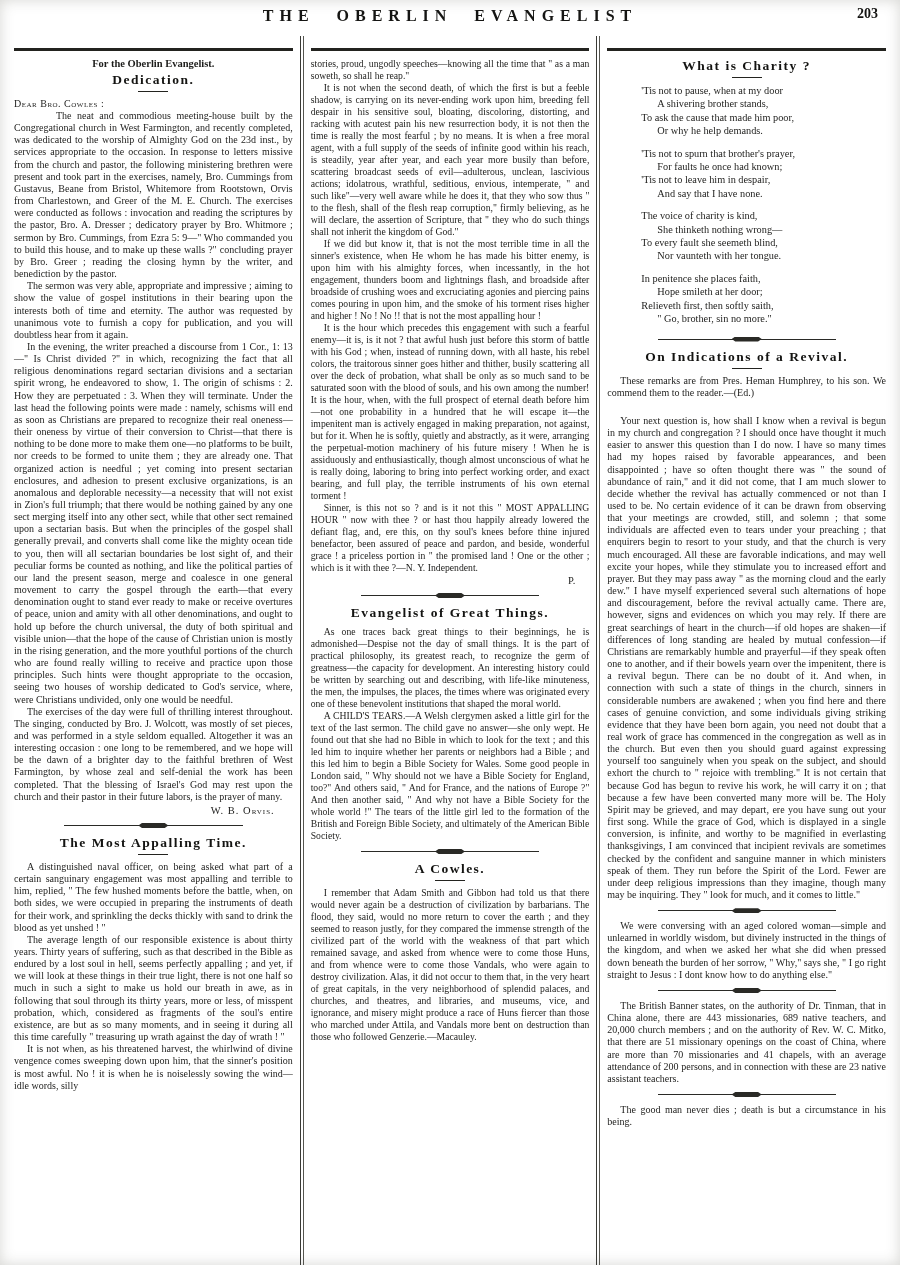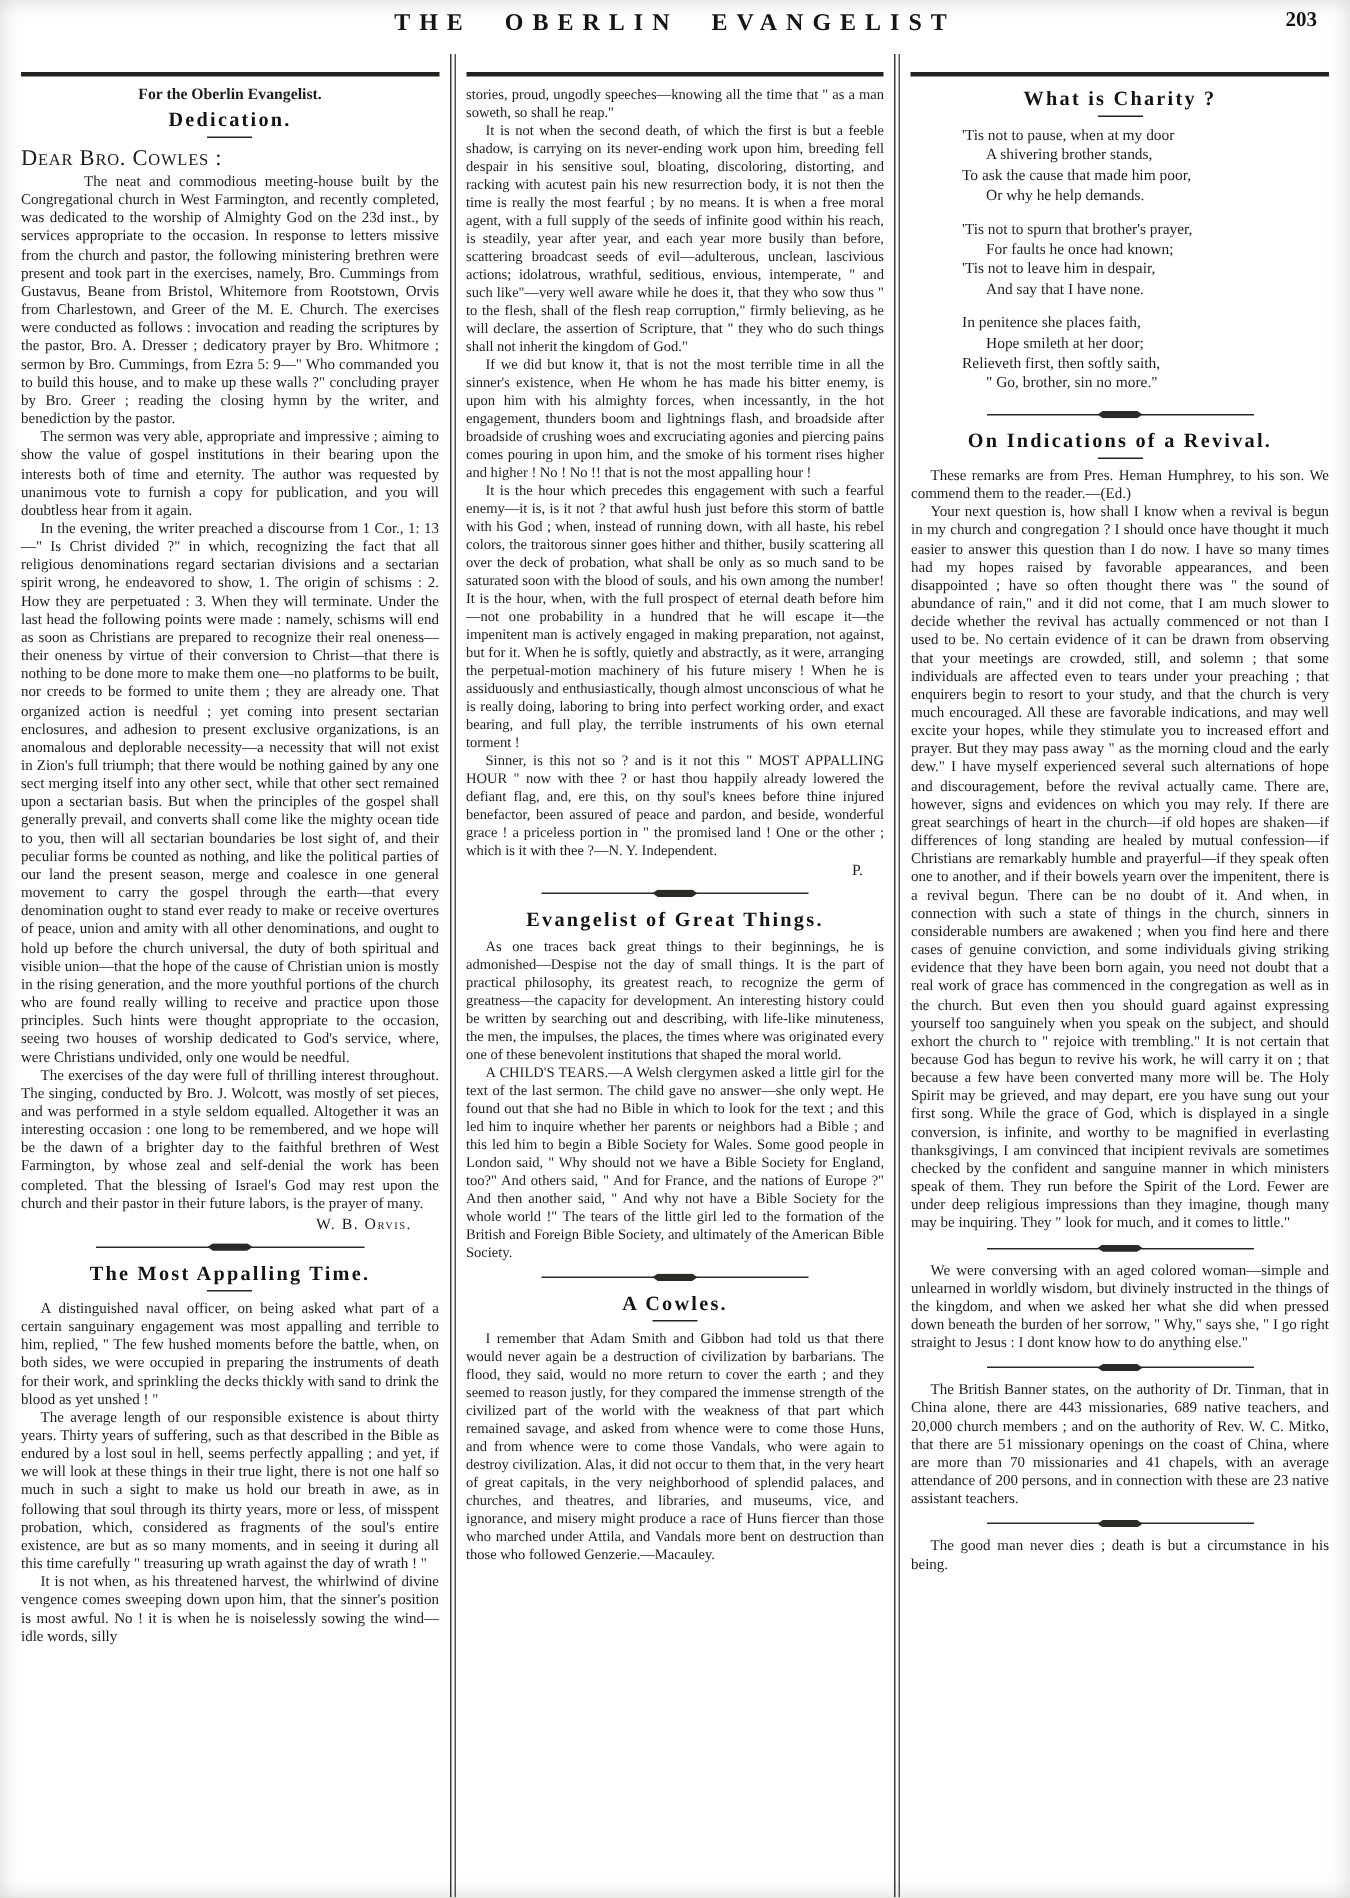--- a/index.html
+++ b/index.html
@@ -18,37 +18,37 @@
   .masthead-pagenum {
     position:absolute; right:22px; top:6px; font-size:14px; font-weight:bold; color:#151513;
   }
   .columns { display:flex; padding:0 8px; height:1229px; }
   .col { flex:1 1 0; padding:12px 6px; overflow:hidden; }
   .col-sep { width:4px; border-left:1.5px solid #3a3a36; border-right:1px solid #55554f; margin:0 1px; }
   .col-topbar { border-top:3px solid #23231f; margin-bottom:7px; }
   .attribution { text-align:center; font-size:10.5px; font-weight:bold; margin:2px 0 3px; }
   .art-title { text-align:center; font-size:13.5px; font-weight:bold; letter-spacing:1.5px; margin:2px 0 1px; color:#141412; }
   .short-rule { width:30px; border-top:1.3px solid #23231f; margin:3px auto 6px; }
-  .salutation { font-size:15px; font-variant:small-caps; letter-spacing:.5px; margin-bottom:1px; }
+  .salutation { font-size:10px; font-variant:small-caps; letter-spacing:.5px; margin-bottom:1px; }
   .para { font-size:10px; line-height:12.15px; text-align:justify; text-indent:13px; }
   .para-bigindent { text-indent:42px; }
   .col2 .para { font-size:9.7px; line-height:12.0px; }
   .signature { text-align:right; font-size:10.5px; font-variant:small-caps; letter-spacing:1px; margin:2px 18px 2px 0; }
   .sig-plain { text-align:right; font-size:10.5px; margin:1px 14px 1px 0; }
   .divider { position:relative; height:9px; margin:5px auto; width:64%; }
   .divider .d-line { position:absolute; left:0; right:0; top:4px; border-top:1px solid #2a2a26; }
   .divider .d-diamond {
     position:absolute; left:50%; top:2px; width:30px; height:5px; margin-left:-15px; background:#2a2a26;
     clip-path:polygon(0 50%, 12% 0, 88% 0, 100% 50%, 88% 100%, 12% 100%);
   }
   .poem { margin:2px 0 2px 34px; font-size:10.3px; line-height:13.4px; }
   .stanza { margin-bottom:9px; }
   .poem-line { white-space:nowrap; }
   .poem-line.indent { padding-left:16px; }
-  .ednote { font-size:10px; line-height:12.2px; text-align:justify; text-indent:13px; margin-bottom:0; }
+  .ednote { font-size:10px; line-height:12.2px; text-align:justify; text-indent:13px; margin-bottom:16px; }
   .gap-s { height:4px; }
 </style>
 </head>
 <body>
 
 <div class="page">
 
   <div class="masthead">
     <div class="masthead-title">THE OBERLIN EVANGELIST</div>
     <div class="masthead-pagenum">203</div>
@@ -118,20 +118,26 @@
           <div class="poem-line">To ask the cause that made him poor,</div>
           <div class="poem-line indent">Or why he help demands.</div>
         </div>
         <div class="stanza">
           <div class="poem-line">'Tis not to spurn that brother's prayer,</div>
           <div class="poem-line indent">For faults he once had known;</div>
           <div class="poem-line">'Tis not to leave him in despair,</div>
           <div class="poem-line indent">And say that I have none.</div>
         </div>
         <div class="stanza">
+          <div class="poem-line">The voice of charity is kind,</div>
+          <div class="poem-line indent">She thinketh nothing wrong—</div>
+          <div class="poem-line">To every fault she seemeth blind,</div>
+          <div class="poem-line indent">Nor vaunteth with her tongue.</div>
+        </div>
+        <div class="stanza">
           <div class="poem-line">In penitence she places faith,</div>
           <div class="poem-line indent">Hope smileth at her door;</div>
           <div class="poem-line">Relieveth first, then softly saith,</div>
           <div class="poem-line indent">" Go, brother, sin no more."</div>
         </div>
       </div>
       <div class="divider">
           <span class="d-line"></span>
           <span class="d-diamond"></span>
         </div>

